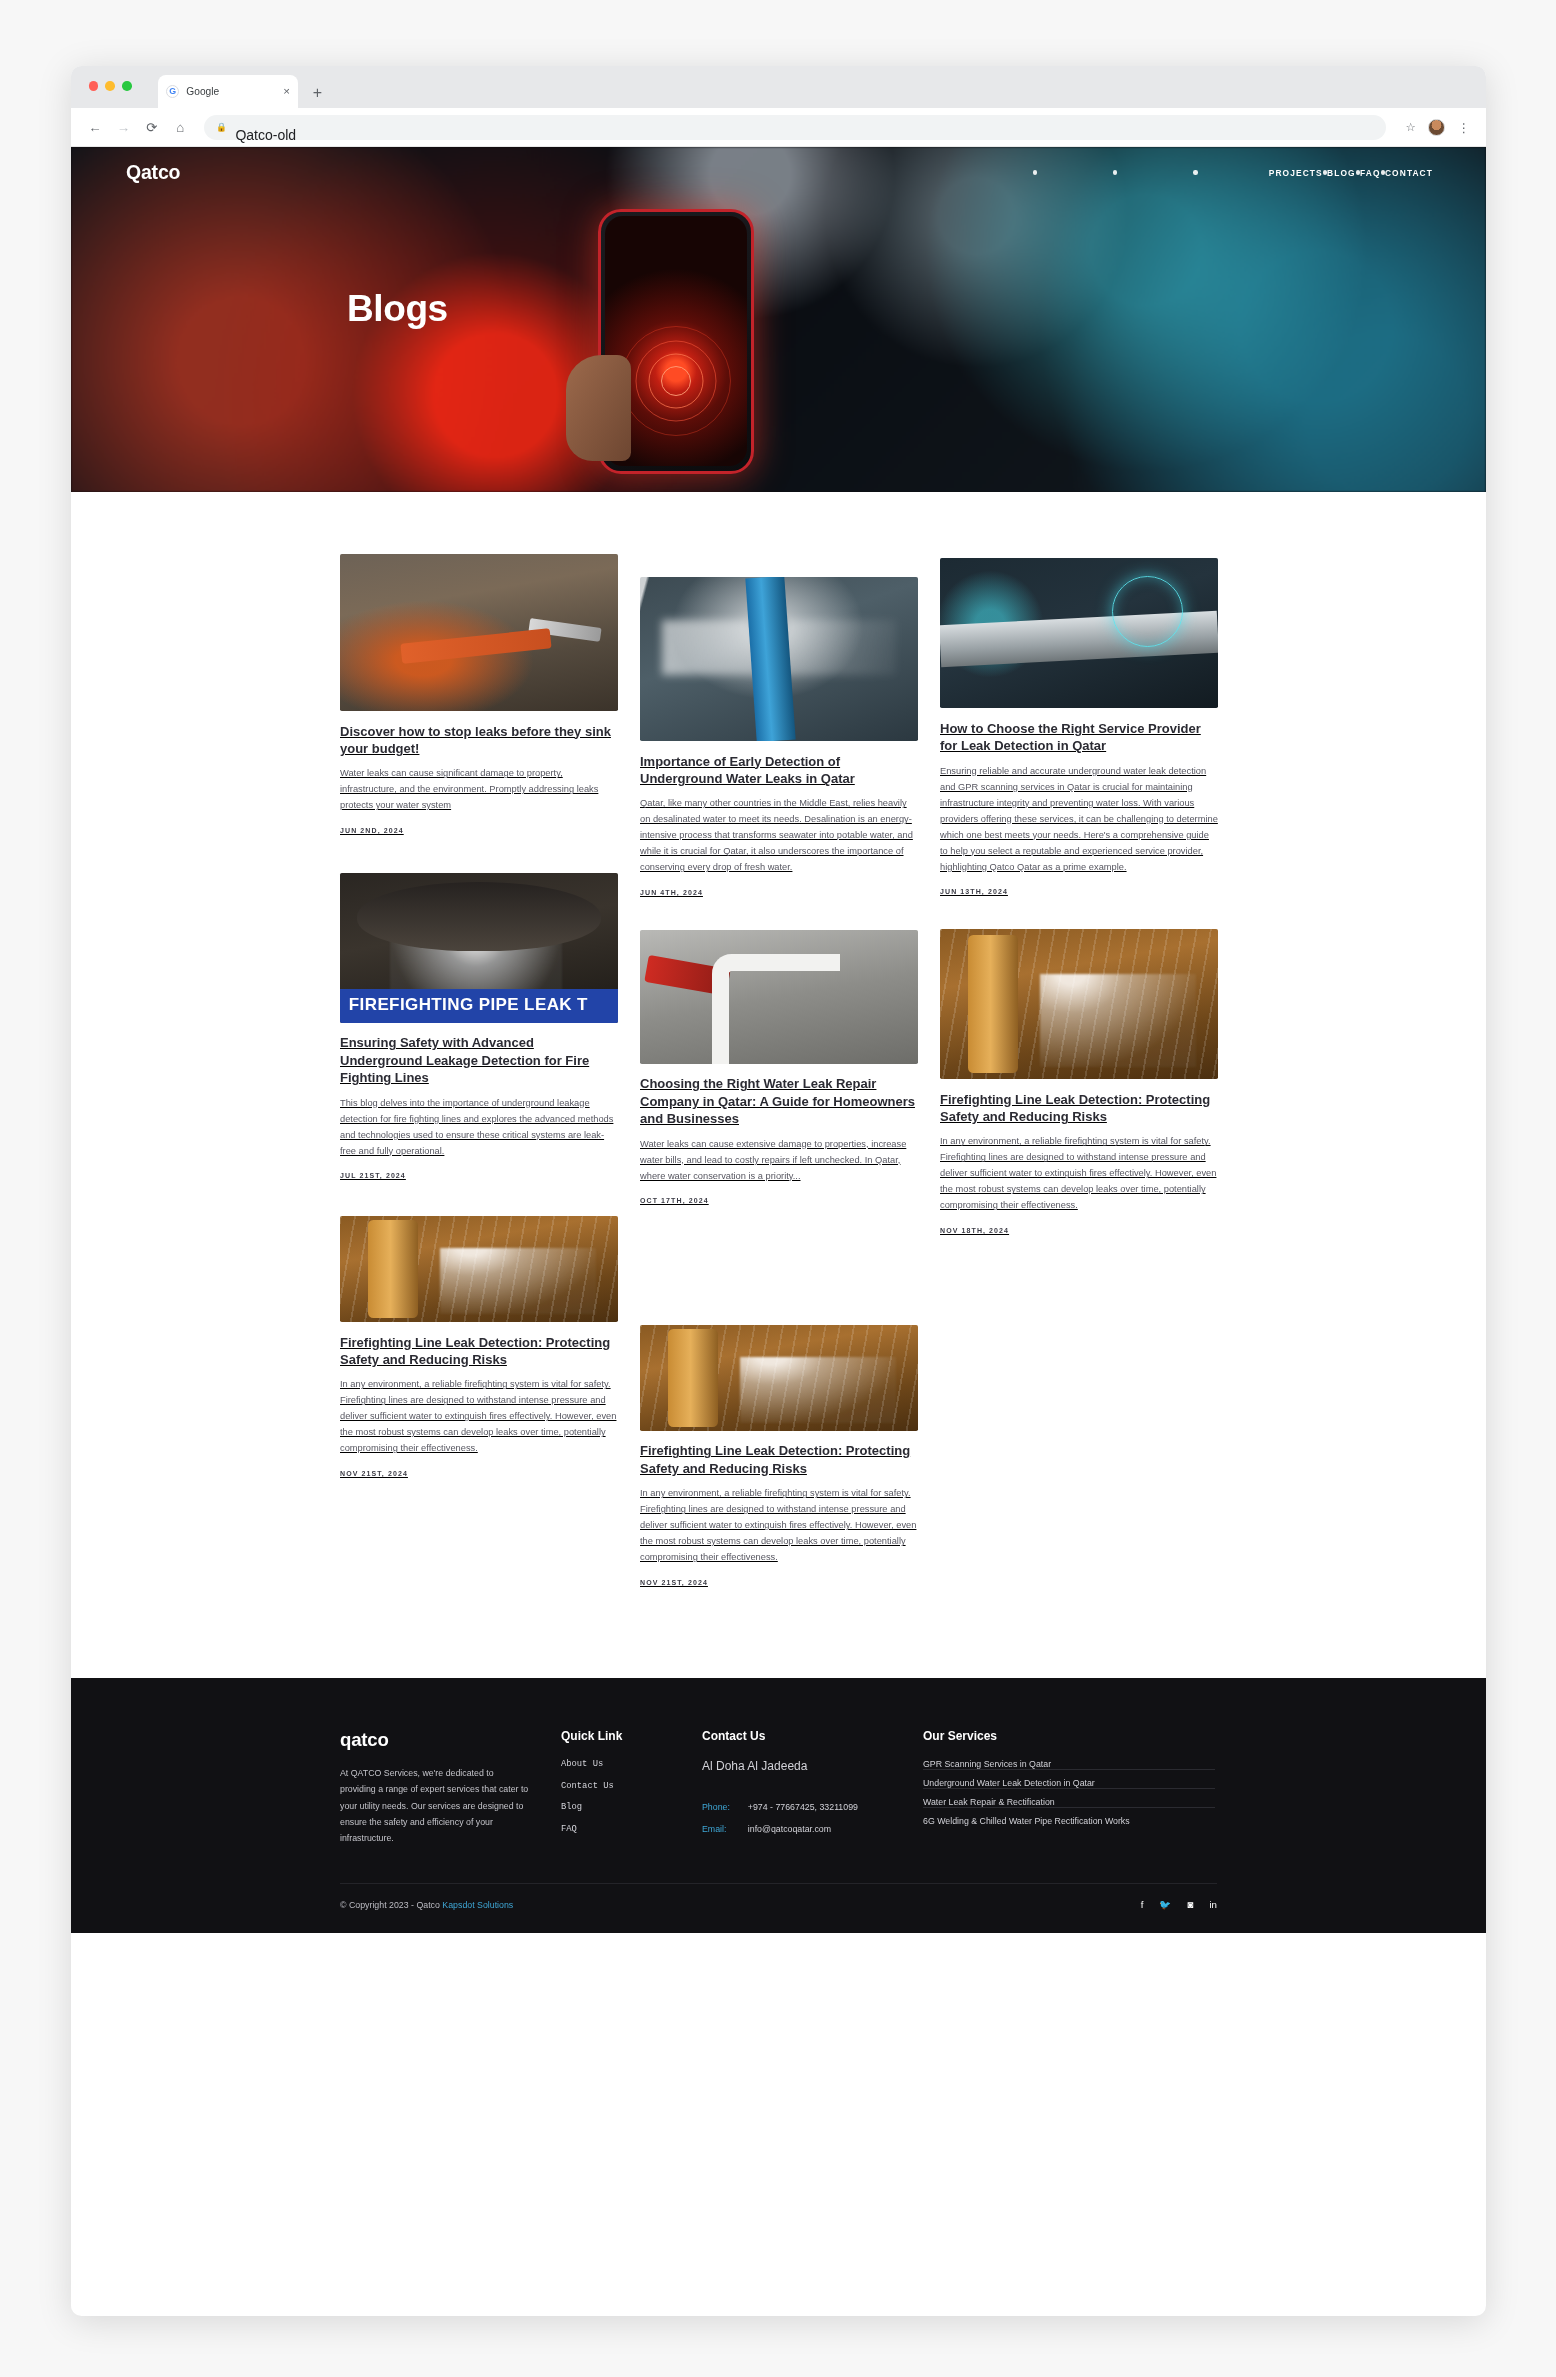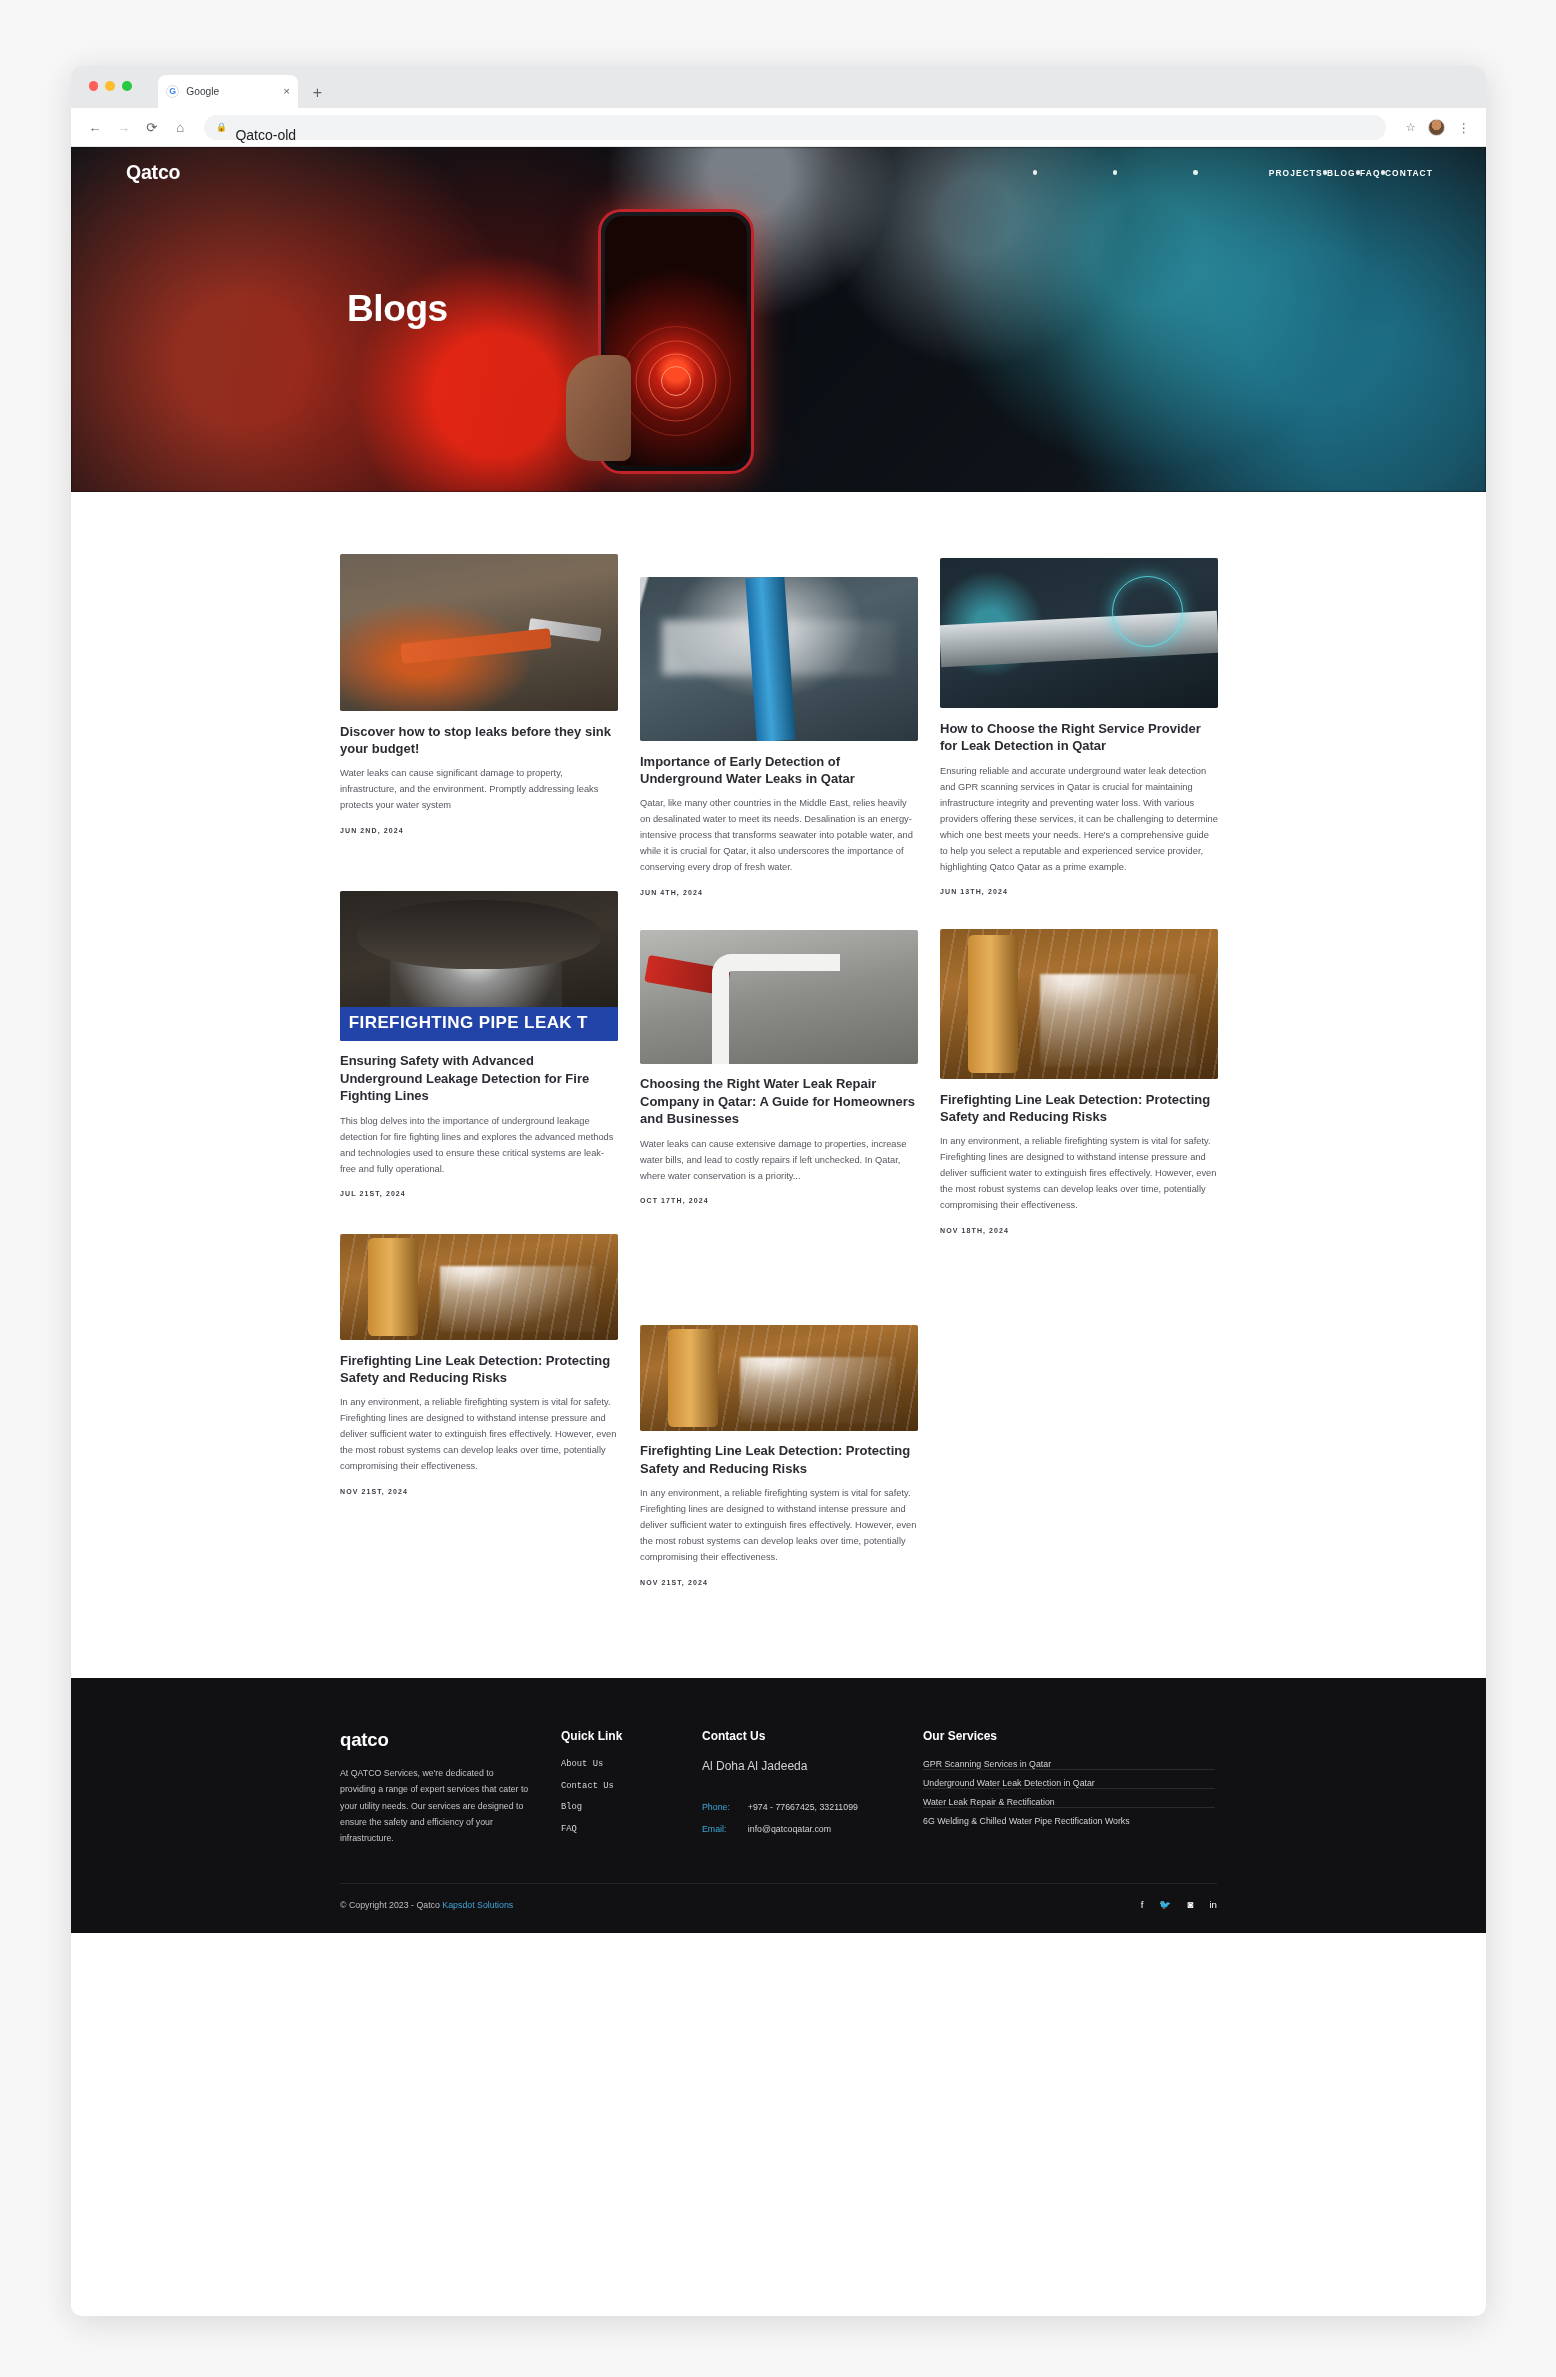--- a/index.html
+++ b/index.html
@@ -207,20 +207,21 @@
     color: #ffffff;
     z-index: 4;
   }
   .breadcrumb .sep { opacity: .7; }
   .breadcrumb .cur { opacity: .85; }
 
   
   .content {
     padding: 62px 0 80px 0;
     background: #fff;
+    text-decoration: underline;
   }
   .grid {
     width: 877px;
     margin: 0 auto;
     display: grid;
     grid-template-columns: repeat(3, 278px);
     column-gap: 22px;
     row-gap: 0;
   }
   .card { width: 278px; margin-bottom: 12.4px; }
@@ -516,21 +517,21 @@
         <div class="grid">
 
           <div>
             <div class="card">
               <div class="card-img img-dig"></div>
               <div class="card-title">Discover how to stop leaks before they sink your budget!</div>
               <div class="card-body">Water leaks can cause significant damage to property, infrastructure, and the environment. Promptly addressing leaks protects your water system</div>
               <div class="card-date">JUN 2ND, 2024</div>
             </div>
 
-            <div class="card" style="margin-top:57px">
+            <div class="card" style="margin-top:39px">
               <div class="card-img img-burst">
                 <div class="img-burst-caption">FIREFIGHTING PIPE LEAK T</div>
               </div>
               <div class="card-title">Ensuring Safety with Advanced Underground Leakage Detection for Fire Fighting Lines</div>
               <div class="card-body">This blog delves into the importance of underground leakage detection for fire fighting lines and explores the advanced methods and technologies used to ensure these critical systems are leak-free and fully operational.</div>
               <div class="card-date">JUL 21ST, 2024</div>
             </div>
 
             <div class="card" style="margin-top:37px">
               <div class="card-img img-fire img-fire2"></div>

